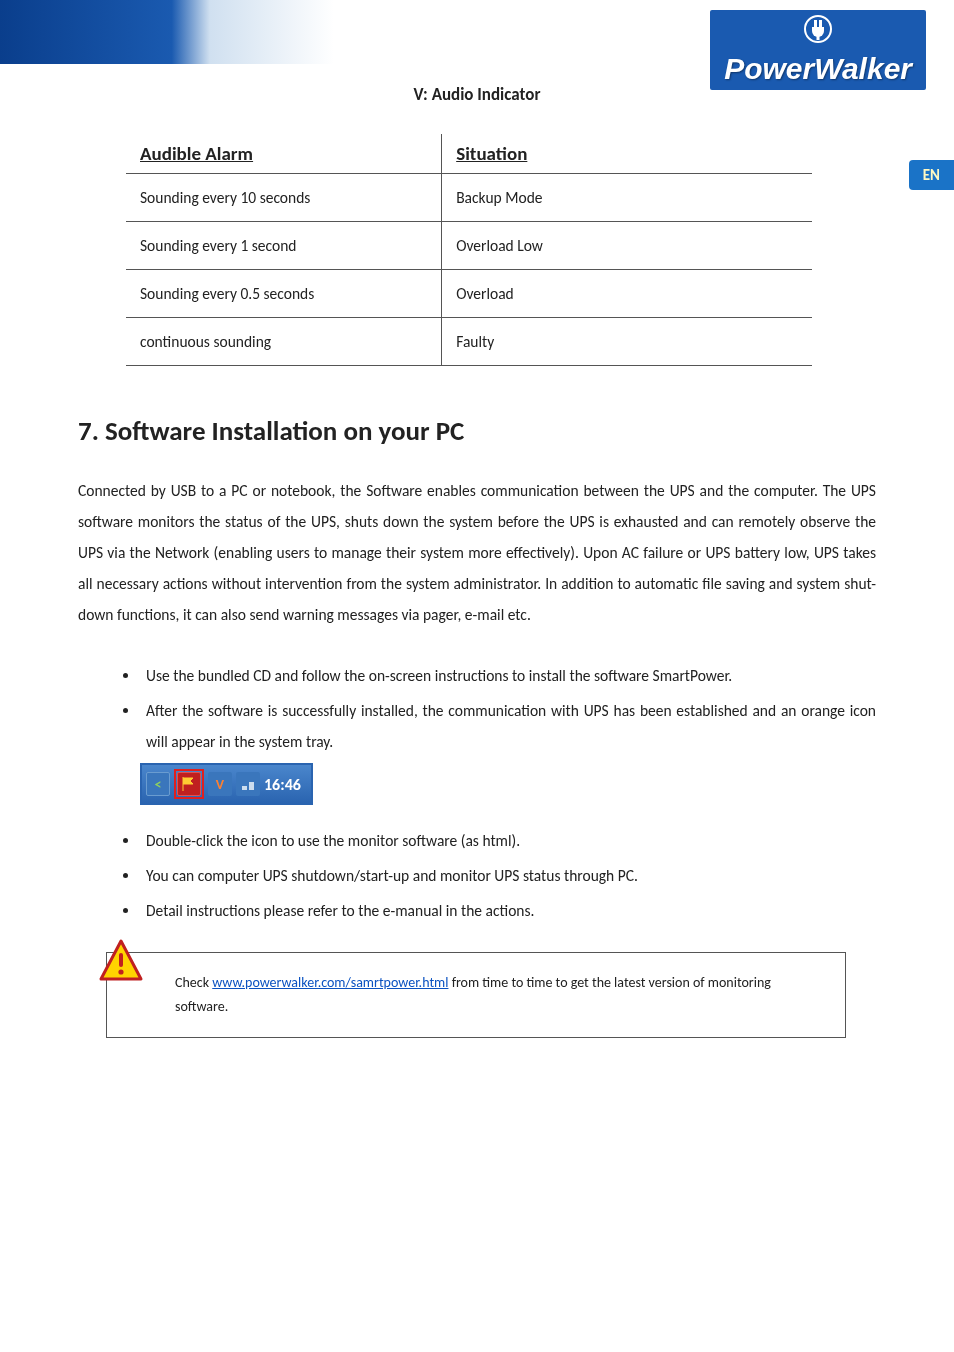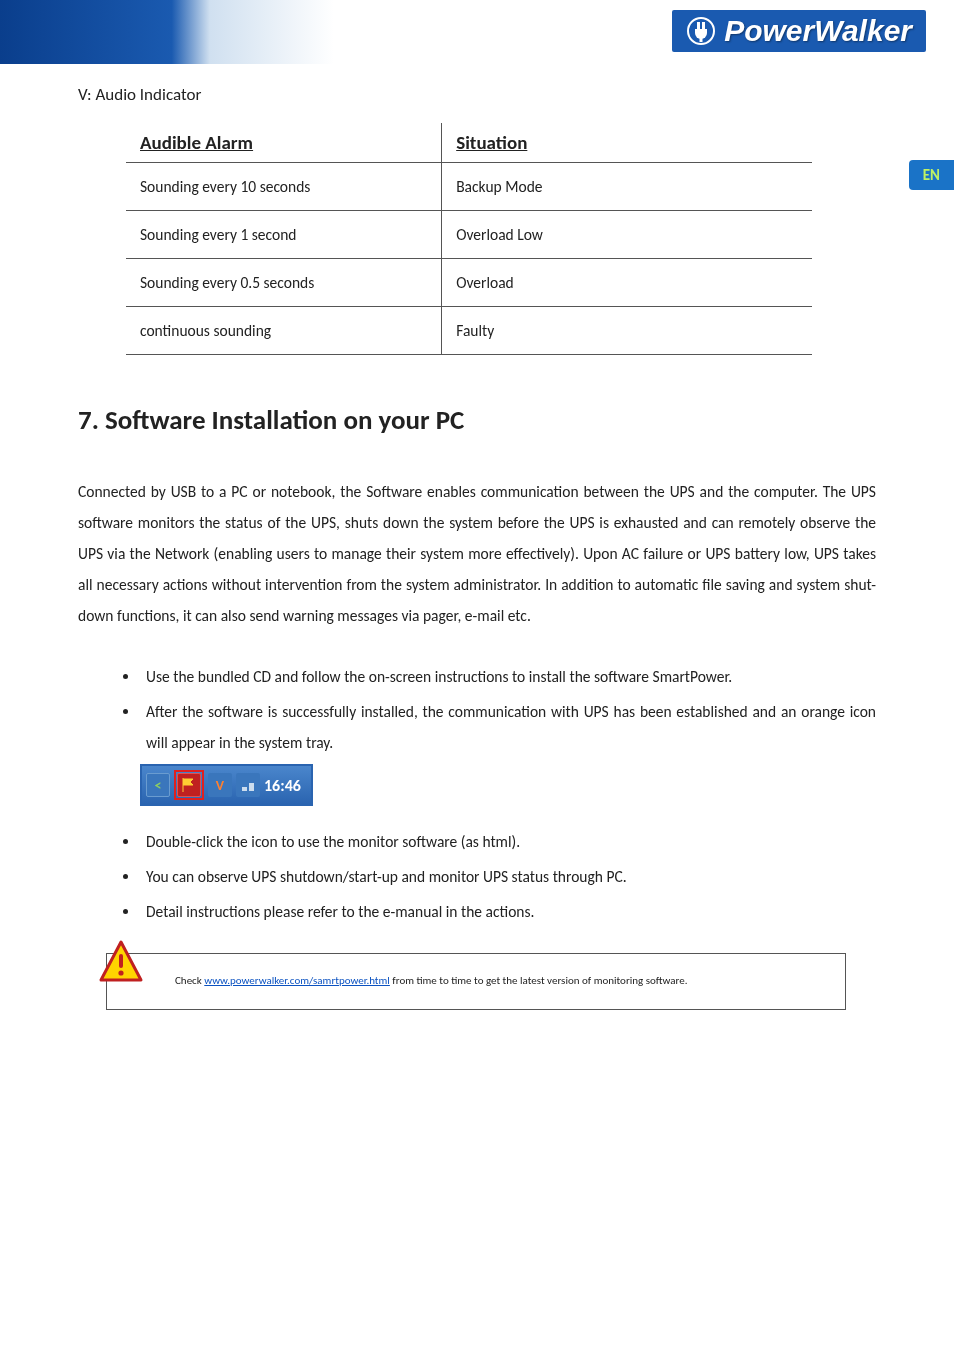--- a/index.html
+++ b/index.html
@@ -25,40 +25,42 @@
     gap: 8px;
     color: #fff;
     font-style: italic;
     font-weight: 700;
     font-size: 30px;
     font-family: Verdana, Arial, sans-serif;
     text-shadow: 1px 1px 2px rgba(0,0,0,.4);
     background: #1a5ab0;
     padding: 4px 14px;
     border-radius: 2px;
+    flex-direction: column;
   }
   .banner-logo svg { flex: 0 0 auto; }
   .lang-tab {
     position: absolute;
     right: 0;
     top: 160px;
     background: #1a73c7;
-    color: #bef264;
+    color: #fef9c3;
     font-weight: 700;
     font-size: 15px;
     padding: 6px 14px;
     border-radius: 4px 0 0 4px;
   }
   .page {
     padding: 20px 78px 40px 78px;
   }
   .section-sub {
-    font-weight: 400;
+    font-weight: 700;
     font-size: 17px;
-    margin-bottom: 18px;
+    margin-bottom: 29px;
+    text-align: center;
   }
   table.alarm {
     width: 86%;
     margin-left: 48px;
     border-collapse: collapse;
     font-size: 15.5px;
     margin-bottom: 48px;
   }
   table.alarm th {
     text-align: left;
@@ -71,21 +73,21 @@
   }
   table.alarm th:first-child { border-right: 1px solid #555; width: 46%; }
   table.alarm td {
     padding: 14px 14px;
     border-bottom: 1px solid #555;
   }
   table.alarm td:first-child { border-right: 1px solid #555; }
   h2.section-main {
     font-size: 27px;
     font-weight: 700;
-    margin-bottom: 40px;
+    margin-bottom: 28px;
   }
   p.body-text {
     font-size: 15.5px;
     line-height: 2.0;
     text-align: justify;
     margin-bottom: 30px;
   }
   ul.bullets {
     list-style: disc;
     padding-left: 62px;
@@ -122,21 +124,21 @@
   .tray-flag { background:#c02020; color:#ffcc33; border:1px solid #e05050;}
   .tray-highlight { border: 2px solid #e02020; padding: 1px; display:inline-flex; }
   .tray-v  { background:#3a76bc; color:#ff8030; }
   .tray-net{ background:#3a76bc; color:#cde;}
   .tray-time { color:#fff; font-weight:700; font-size:16px; margin-left:0;}
   .note-box {
     margin: 26px 0 16px 28px;
     width: 740px;
     border: 1px solid #555;
     padding: 18px 22px 18px 22px;
-    font-size: 11px;
+    font-size: 14px;
     line-height: 1.7;
     position: relative;
   }
   .note-box .warn-icon {
     position: absolute;
     left: -10px; top: -16px;
     width: 48px; height: 48px;
   }
   .note-box .note-text {
     margin-left: 46px;
@@ -219,21 +221,21 @@
               <rect x="9" y="6" width="5" height="8" fill="#cde"></rect>
             </svg>
         </div>
         <span class="tray-time">16:46</span>
       </div>
     </div>
   </div>
 
   <ul class="bullets">
     <li>Double-click the icon to use the monitor software (as html).</li>
-    <li>You can observe UPS shutdown/start-up and monitor UPS status through PC.</li>
+    <li>You can computer UPS shutdown/start-up and monitor UPS status through PC.</li>
     <li>Detail instructions please refer to the e-manual in the actions.</li>
   </ul>
 
   <div class="note-box">
     <svg class="warn-icon" viewBox="0 0 48 48">
       <path d="M24 4 L44 42 H4 Z" fill="#ffd400" stroke="#c02020" stroke-width="3" stroke-linejoin="round"></path>
       <rect x="22" y="16" width="4" height="14" rx="2" fill="#c02020"></rect>
       <circle cx="24" cy="35" r="2.6" fill="#c02020"></circle>
     </svg>
     <div class="note-text">

